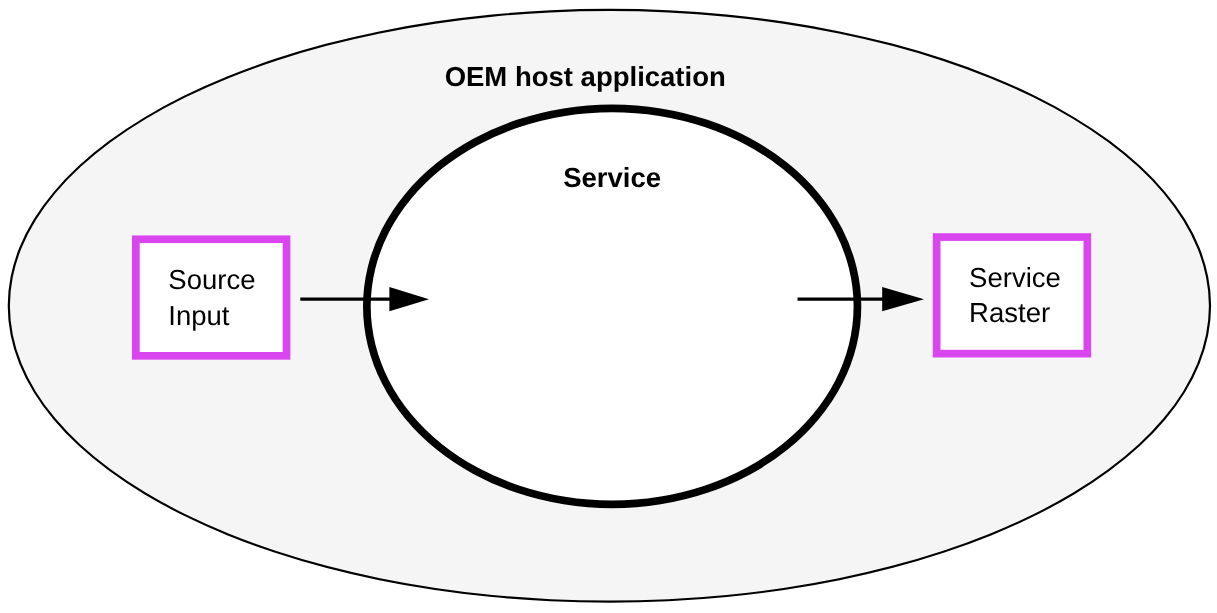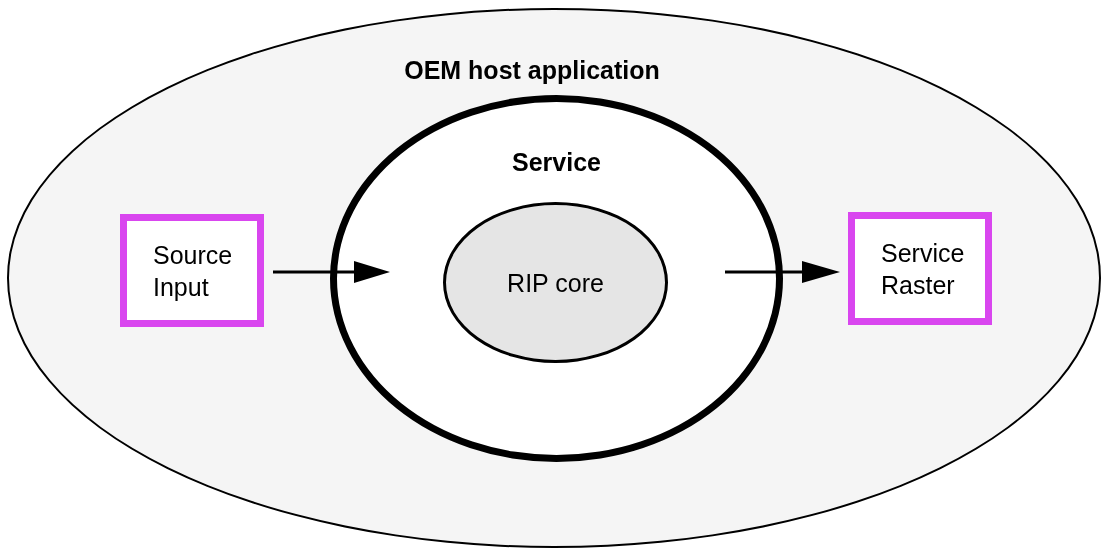--- a/index.html
+++ b/index.html
@@ -103,23 +103,20 @@
 </style>
 </head>
 <body>
 
 <div class="canvas">
 
   <div class="shape oem-ellipse"></div>
 
   <div class="shape service-circle"></div>
 
-  <div class="shape rip-ellipse">
-    <span class="rip-label">RIP core</span>
-  </div>
 
   <div class="label oem-label">OEM host application</div>
 
   <div class="label service-label">
     <div>Service</div>
   </div>
 
   <div class="shape io-box source-box">
     <div>Source</div>
     <div>Input</div>

